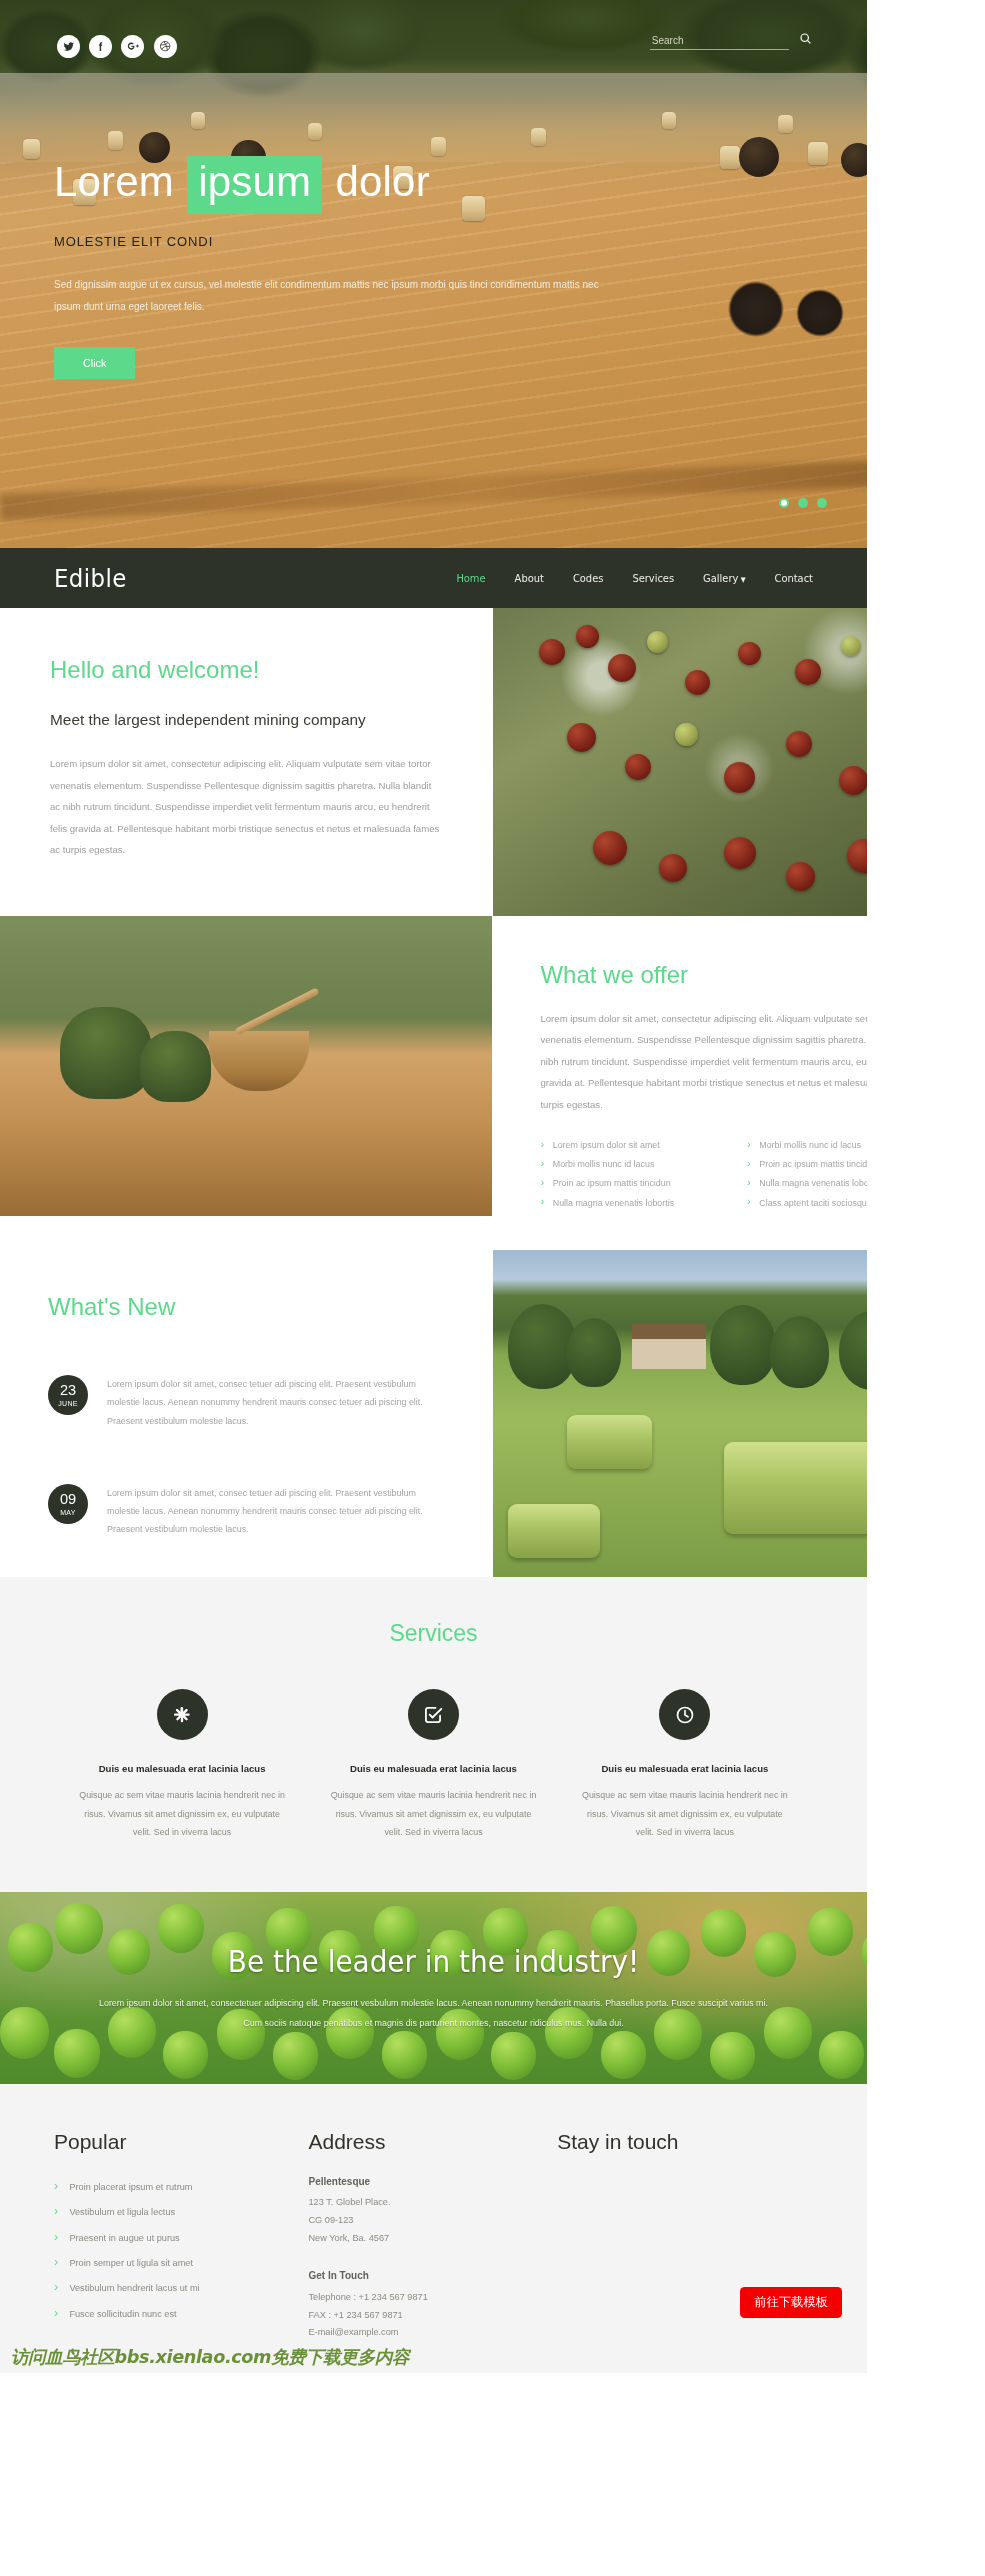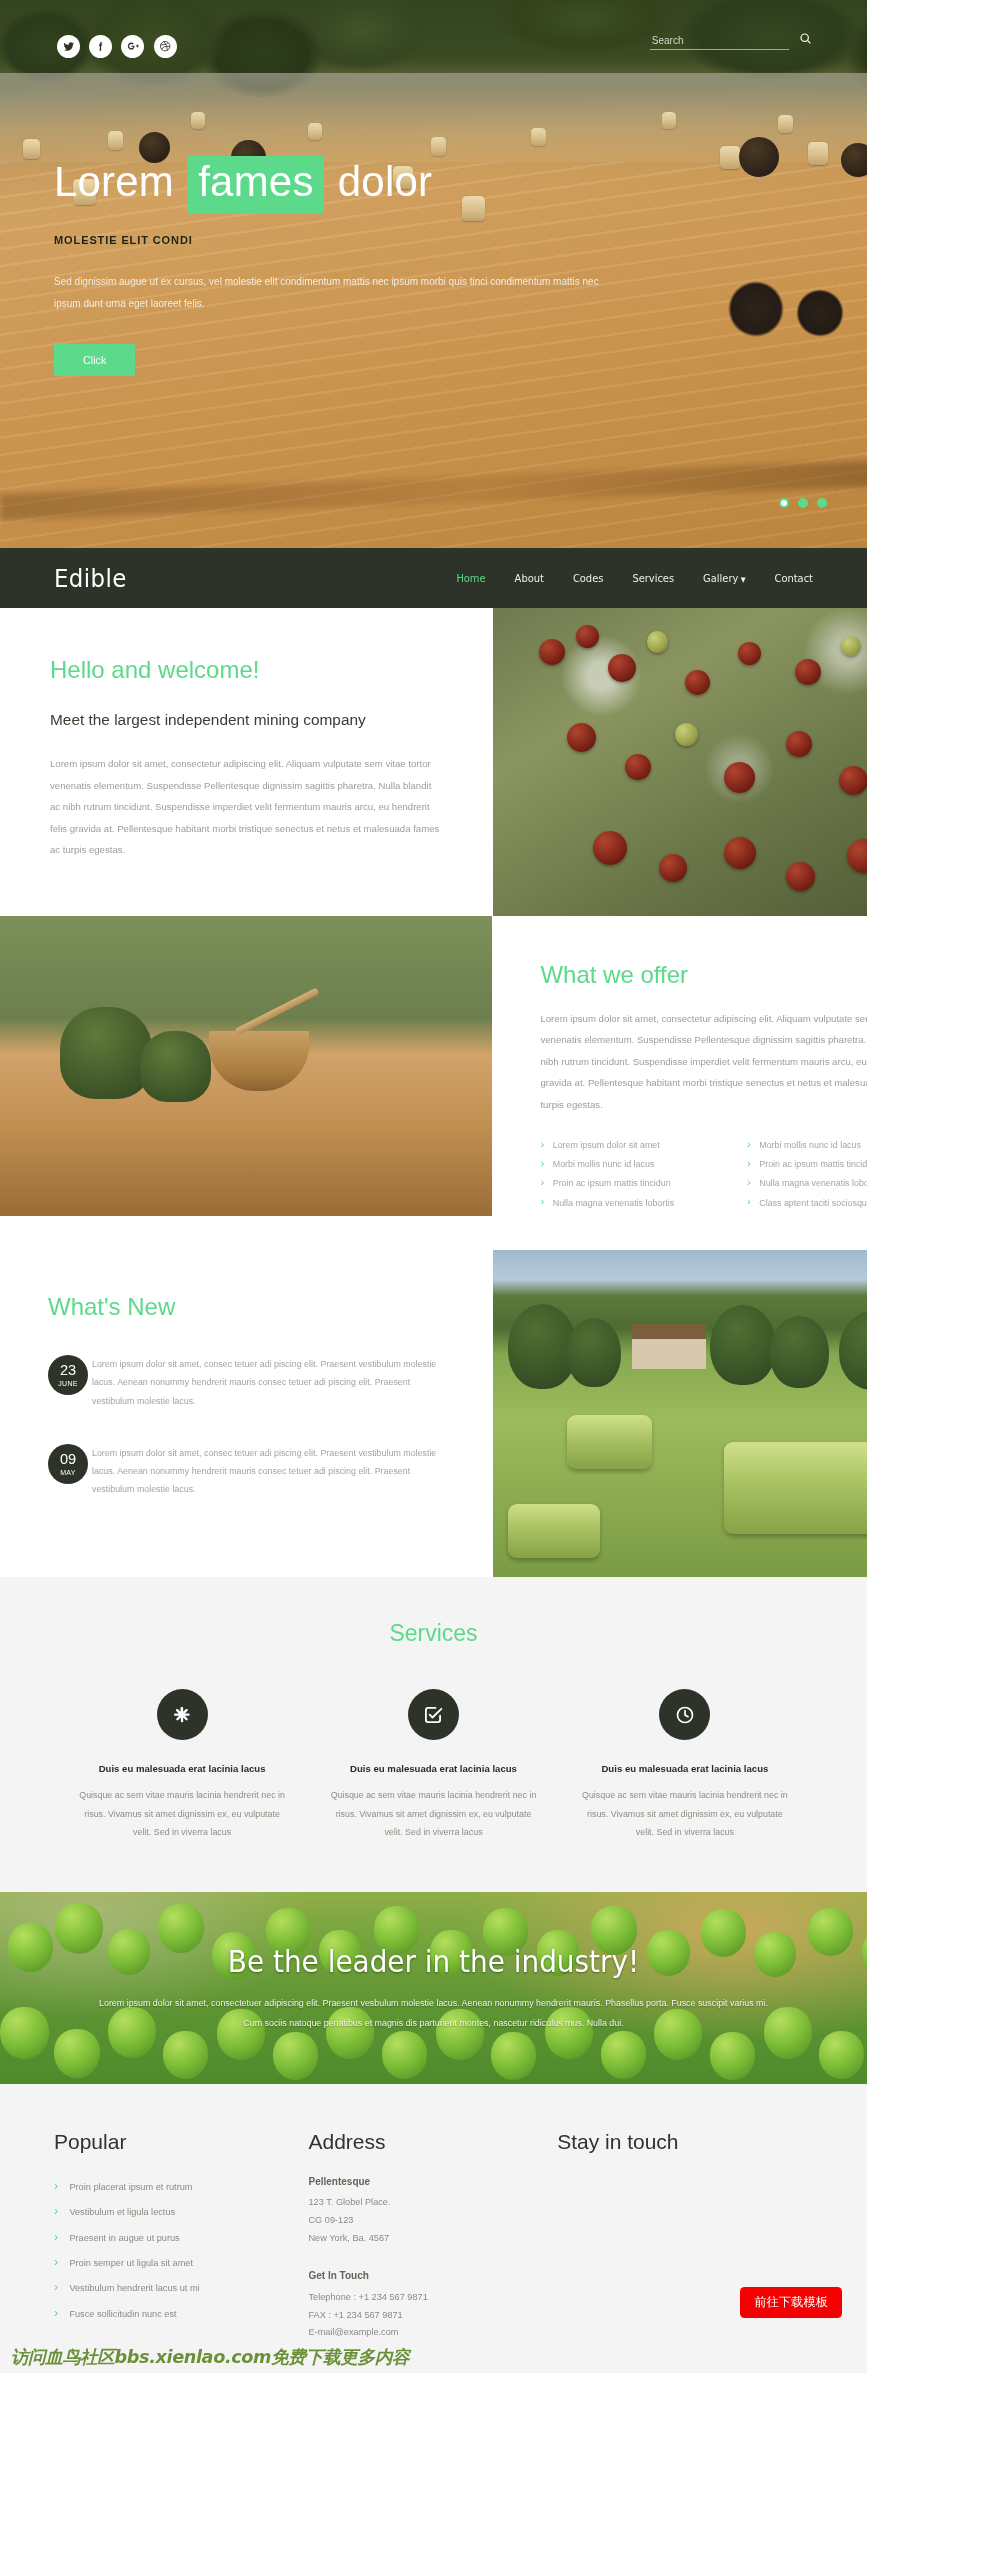--- a/index.html
+++ b/index.html
@@ -110,22 +110,22 @@
   .hero-content { position: absolute; left: 54px; top: 154px; z-index: 5; width: 616px; }
   .hero-title {
     font-size: 42px; font-weight: 400; color: #fff;
     line-height: 1.33; letter-spacing: 0.2px;
   }
   .hero-title .hl {
     background: #5cd98a; padding: 4.6px 10.8px 10.8px; display: inline-block;
     line-height: 1.0; margin: 0 1.5px;
   }
   .hero-sub {
-    margin-top: 20px; color: #1f2219; font-size: 11px;
-    font-weight: bold; letter-spacing: 0.9px;
+    margin-top: 20px; color: #1f2219; font-size: 13px;
+    font-weight: normal; letter-spacing: 0.9px;
   }
   .hero-text {
     margin-top: 25px; color: #f2ecdd; font-size: 10px;
     line-height: 2.2; max-width: 554px;
   }
   .hero-btn {
     margin-top: 29px; display: inline-block;
     background: #5cd98a; color: #fff; border: none;
     padding: 10px 29px; font-size: 10.8px; cursor: pointer;
     font-family: "Liberation Sans", sans-serif;
@@ -209,21 +209,21 @@
     color: #a5a5a5; font-size: 8.9px; padding: 4.6px 0 4.6px 12.3px;
     position: relative; cursor: pointer;
   }
   .offer-lists li::before {
     content: "\203A"; position: absolute; left: 0; top: 2.3px;
     color: #5cd98a; font-size: 11.5px;
   }
 
   
   .news-txt { padding: 43px 48px 38px 48px; }
-  .news-item { display: flex; gap: 4px; margin-top: 34px; }
+  .news-item { display: flex; gap: 19px; margin-top: 54px; }
   .news-date {
     flex: 0 0 40px; width: 40px; height: 40px; border-radius: 50%;
     background: #2d3328; color: #fff;
     display: flex; flex-direction: column; align-items: center; justify-content: center;
     line-height: 1;
   }
   .news-day { font-size: 14.6px; font-weight: 400; }
   .news-month { font-size: 7px; margin-top: 2.3px; letter-spacing: 0.3px; }
   .news-body { color: #a3a3a3; font-size: 8.9px; line-height: 2.05; }
 
@@ -397,21 +397,21 @@
         <svg width="13" height="13" viewBox="0 0 24 24" fill="none" stroke="#fff" stroke-width="2.2">
             <circle cx="10.5" cy="10.5" r="6.8"></circle>
             <path d="M15.6 15.6L21 21"></path>
           </svg>
       </button>
     </div>
 
     <div class="hero-content">
       <div class="hero-title">
         <span>Lorem</span>
-        <span class="hl">fames</span>
+        <span class="hl">ipsum</span>
         <span>dolor</span>
       </div>
       <div class="hero-sub">MOLESTIE ELIT CONDI</div>
       <div class="hero-text">Sed dignissim augue ut ex cursus, vel molestie elit condimentum mattis nec ipsum morbi quis tinci condimentum mattis nec ipsum dunt urna eget laoreet felis.</div>
       <button class="hero-btn">Click</button>
     </div>
 
     <div class="hero-dots">
       <span class="dot active"></span>
       <span class="dot"></span>

